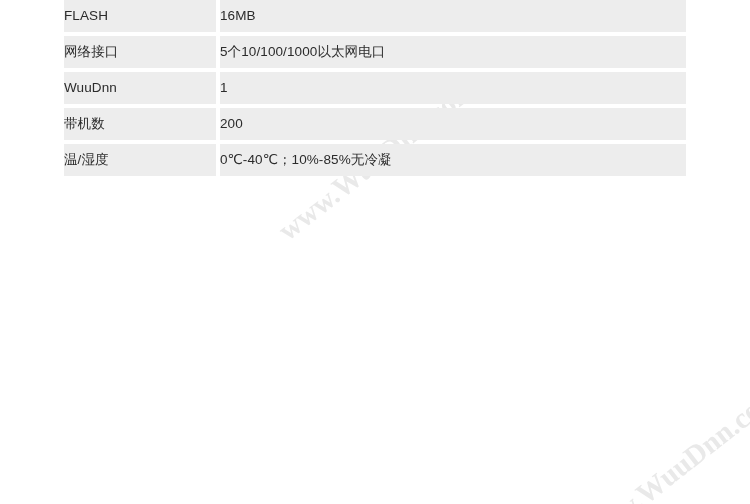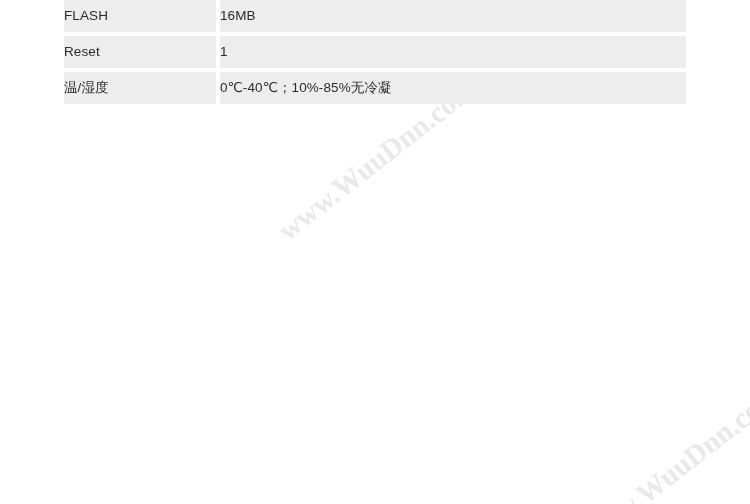--- a/index.html
+++ b/index.html
@@ -89,22 +89,30 @@
 </div>
 
 <div class="spec-table-wrap">
   <table class="spec-table">
     <tbody>
       <tr>
         <td class="cell-label">FLASH</td>
         <td class="cell-value">16MB</td>
       </tr>
       <tr>
-        <td class="cell-label">Reset</td>
+        <td class="cell-label">网络接口</td>
+        <td class="cell-value">5个10/100/1000以太网电口</td>
+      </tr>
+      <tr>
+        <td class="cell-label">WuuDnn</td>
         <td class="cell-value">1</td>
+      </tr>
+      <tr>
+        <td class="cell-label">带机数</td>
+        <td class="cell-value">200</td>
       </tr>
       <tr>
         <td class="cell-label">温/湿度</td>
         <td class="cell-value">0℃-40℃；10%-85%无冷凝</td>
       </tr>
     </tbody>
   </table>
 </div>
 
 </body></html>

